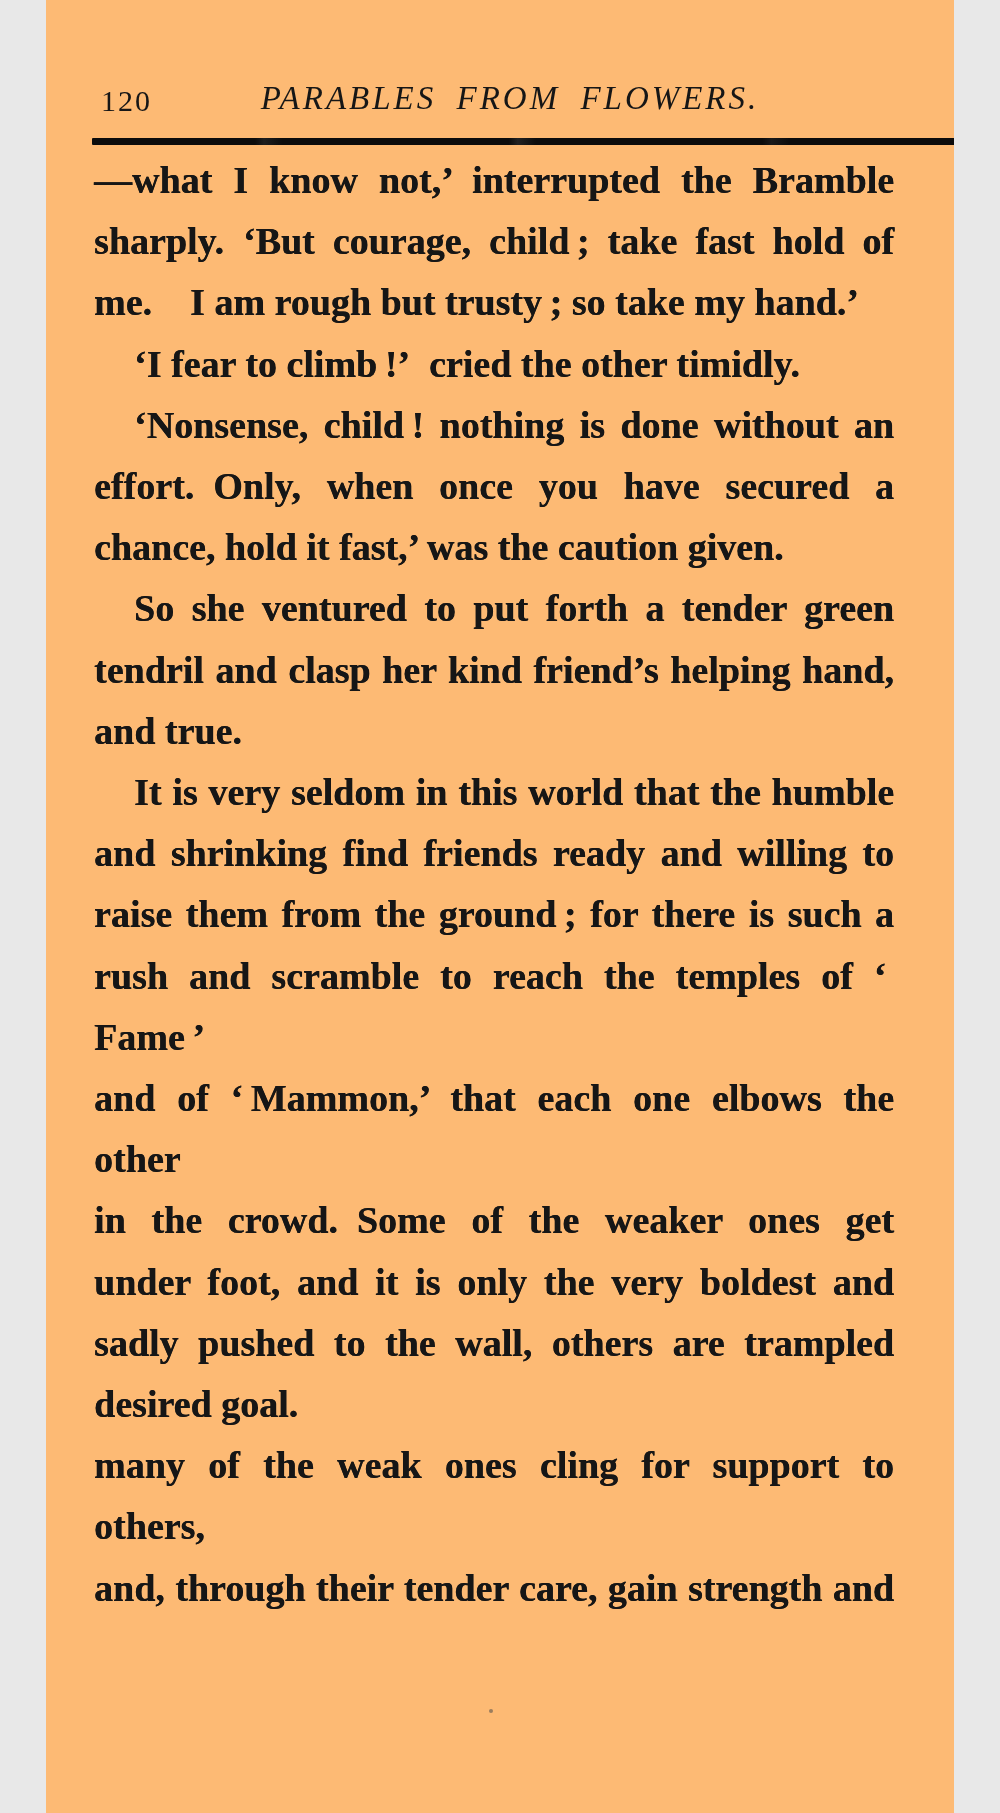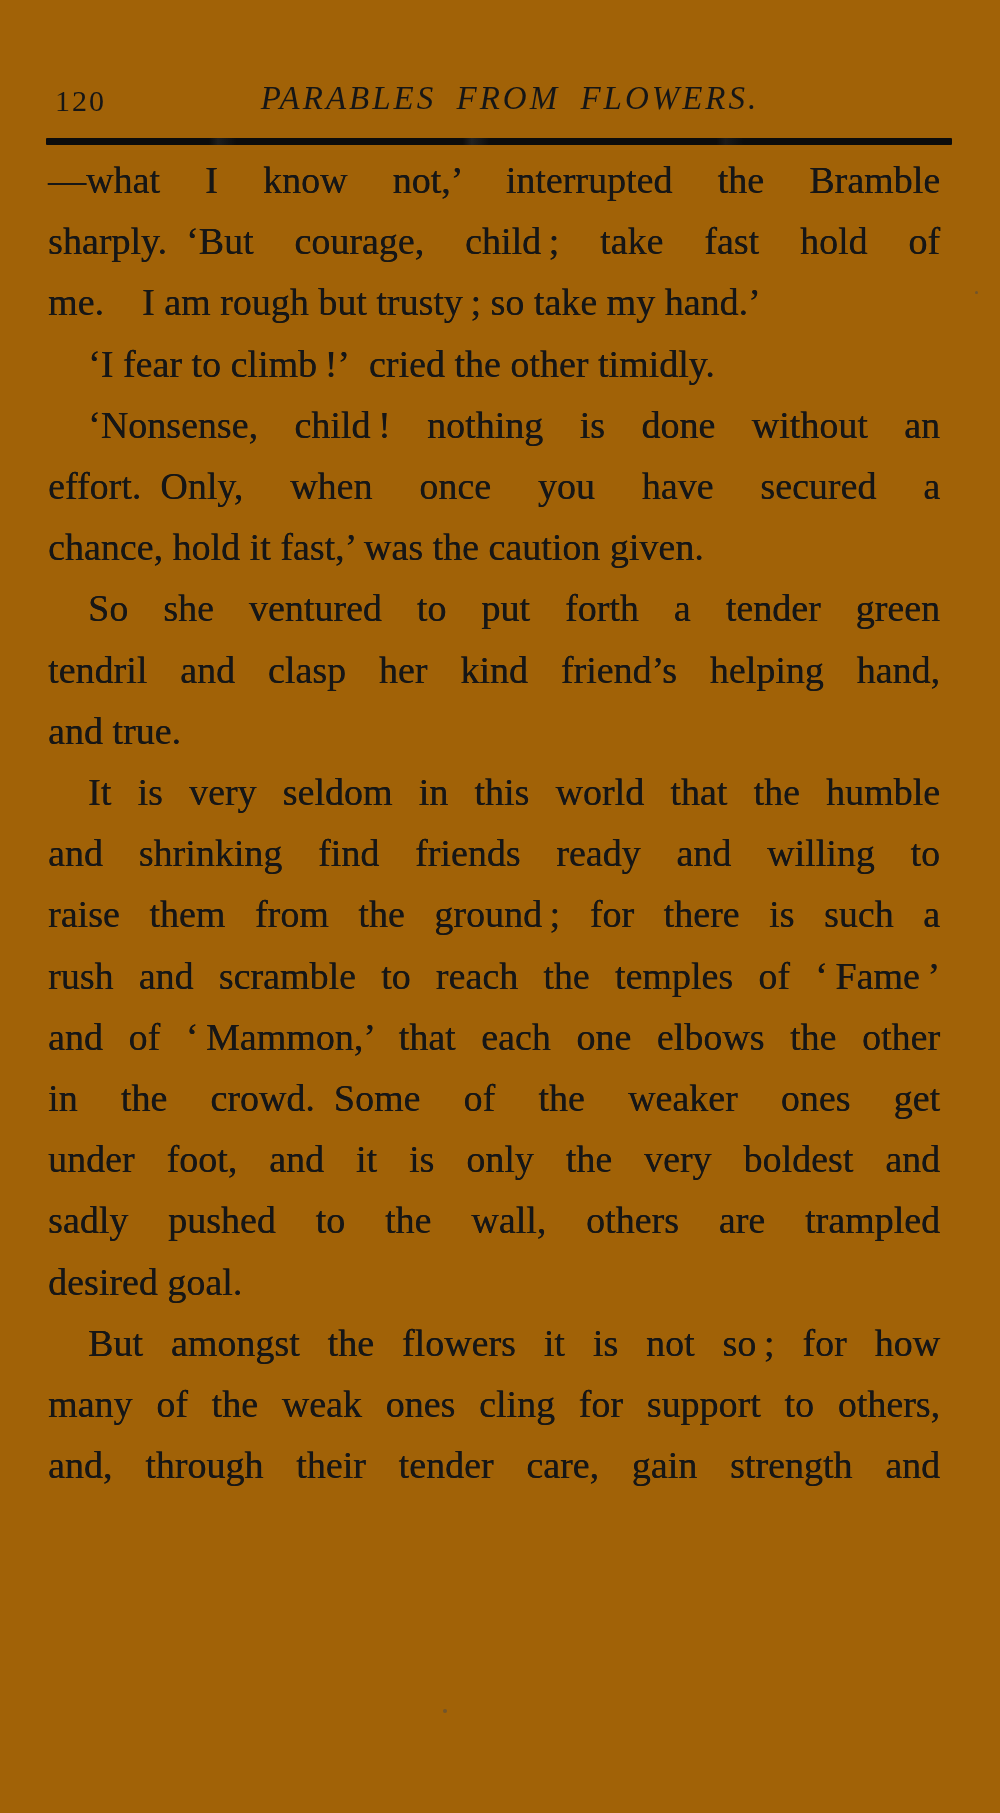--- a/index.html
+++ b/index.html
@@ -1,23 +1,23 @@
 <!DOCTYPE html>
 <html><head>
 <meta charset="utf-8">
 <style>
   html, body { margin: 0; padding: 0; }
   body { background: #e8e8e8; }
 
   .page {
     position: relative;
-    width: 1000px;
+    width: 908px;
     height: 1813px;
     margin: 0 auto;
-    background: #a16207;
+    background: #fdba74;
     color: #161616;
     font-family: "Liberation Serif", "DejaVu Serif", serif;
     overflow: hidden;
   }
 
   
   .header { position: absolute; top: 0; left: 0; right: 0; height: 150px; }
 
   .page-number {
     position: absolute;
@@ -64,20 +64,21 @@
     font-size: 38px;
     line-height: 61.2px;
     text-shadow: 0.35px 0 0 currentColor; 
   }
 
   .line {
     text-align: justify;
     text-align-last: justify;
     white-space: pre-wrap;
     min-height: 61.2px;
+    font-weight: bold;
   }
   .line.end { text-align: right; text-align-last: left; }
   .line.indent { text-indent: 40px; }
 
   
   .speck {
     position: absolute;
     background: #4a4a4a;
     border-radius: 50%;
     opacity: 0.55;
@@ -109,21 +110,20 @@
     <div class="line end">and true.</div>
     <div class="line indent">It is very seldom in this world that the humble</div>
     <div class="line">and shrinking find friends ready and willing to</div>
     <div class="line">raise them from the ground ; for there is such a</div>
     <div class="line">rush and scramble to reach the temples of ‘ Fame ’</div>
     <div class="line">and of ‘ Mammon,’ that each one elbows the other</div>
     <div class="line">in the crowd. Some of the weaker ones get</div>
     <div class="line">under foot, and it is only the very boldest and</div>
     <div class="line">sadly pushed to the wall, others are trampled</div>
     <div class="line end">desired goal.</div>
-    <div class="line indent">But amongst the flowers it is not so ; for how</div>
     <div class="line">many of the weak ones cling for support to others,</div>
     <div class="line">and, through their tender care, gain strength and</div>
   </div>
 
   <div class="speck speck-1"></div>
   <div class="speck speck-2"></div>
 
 </div>
 
 </body></html>

